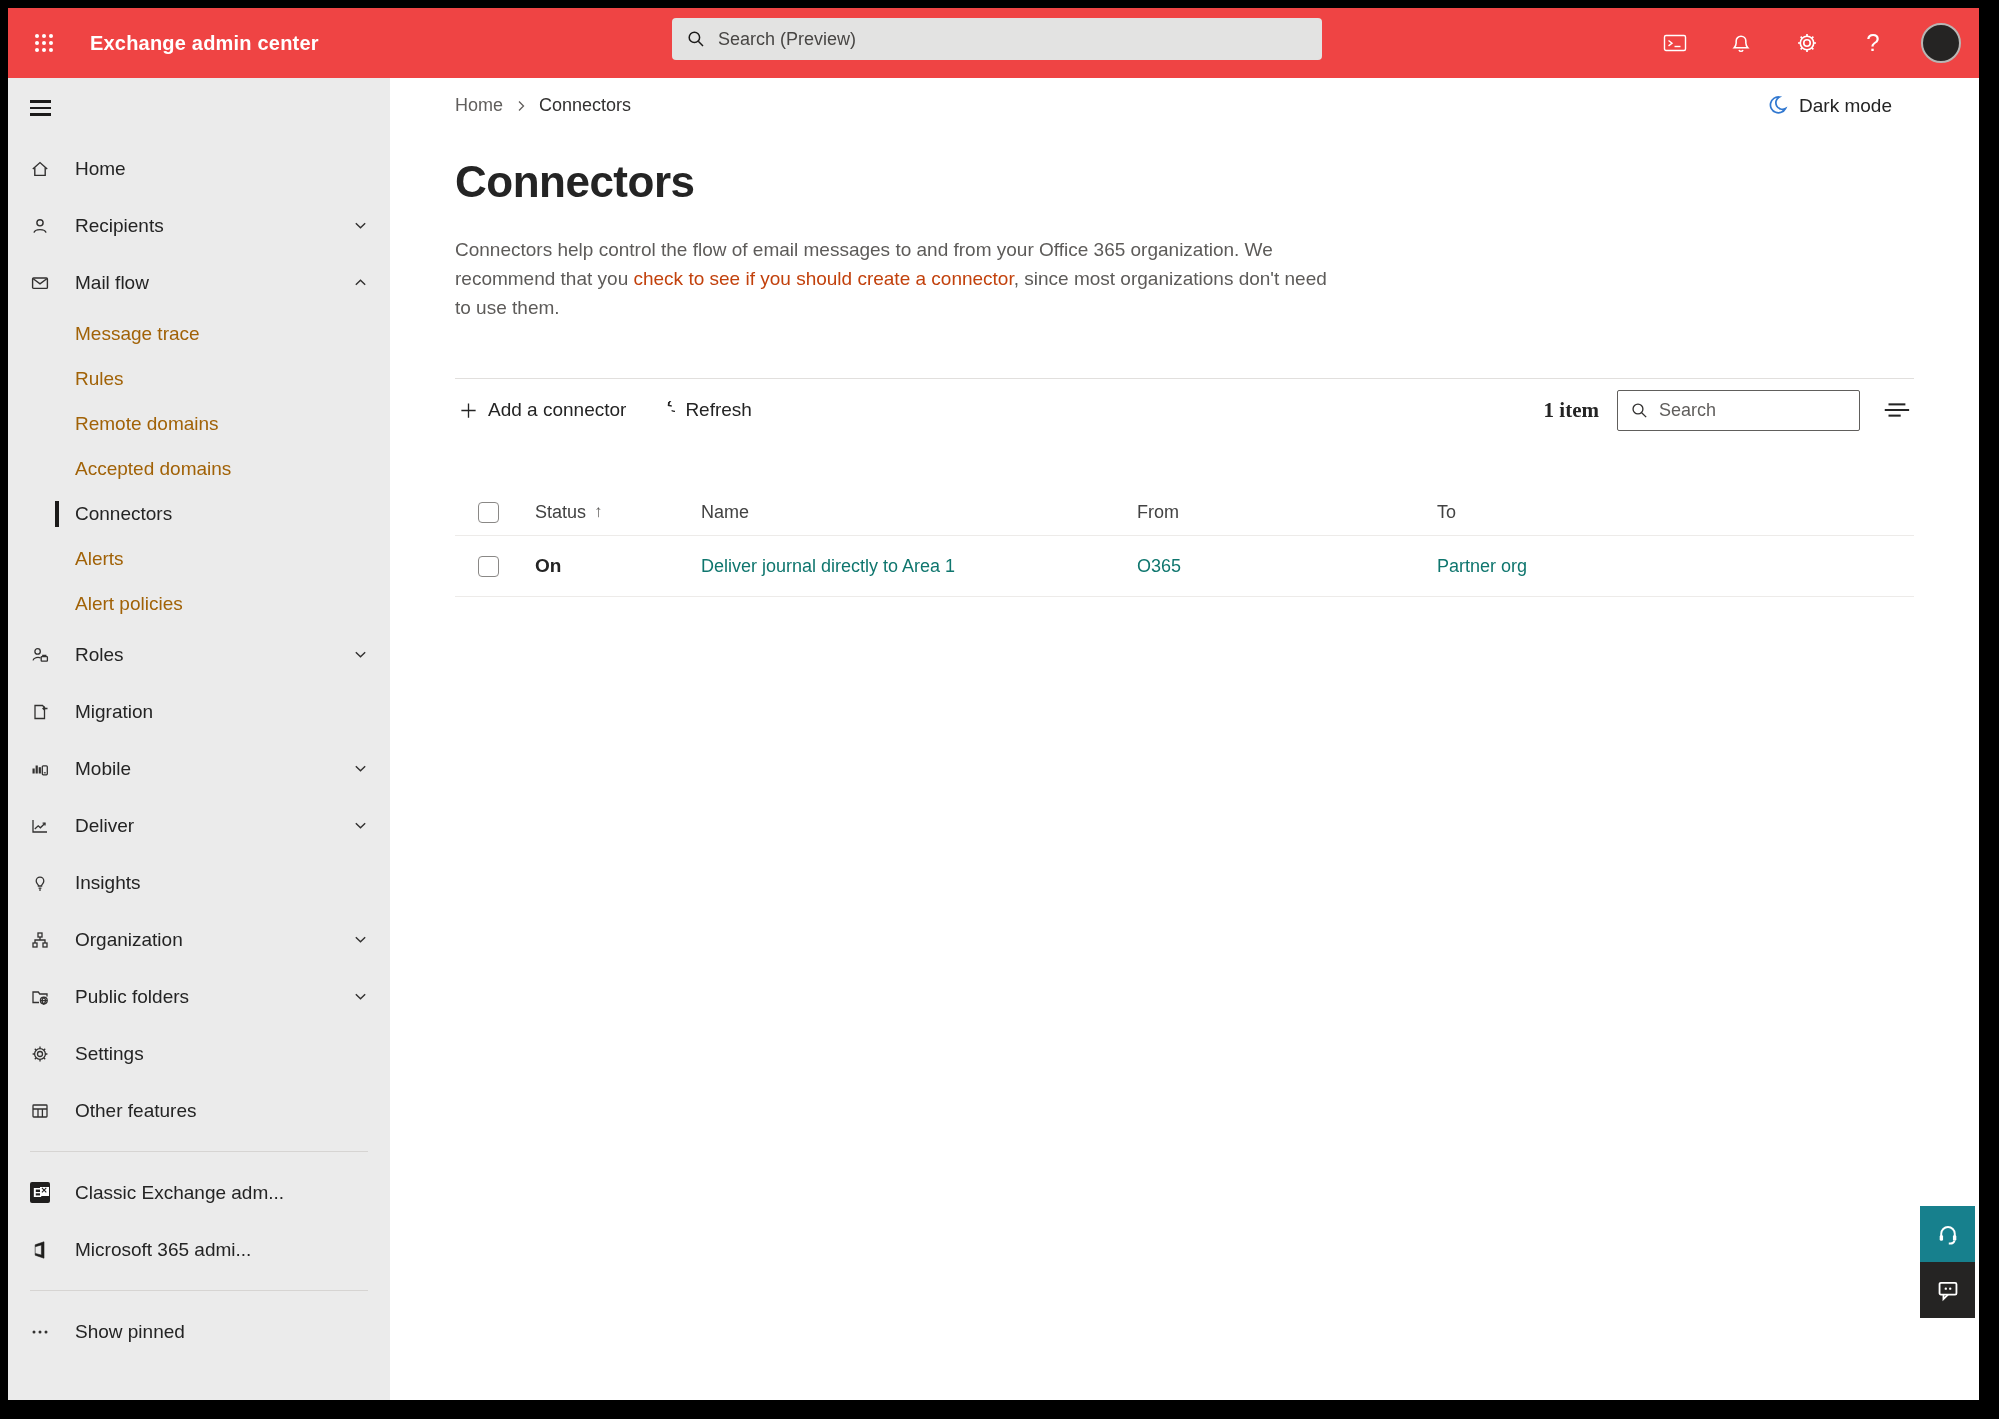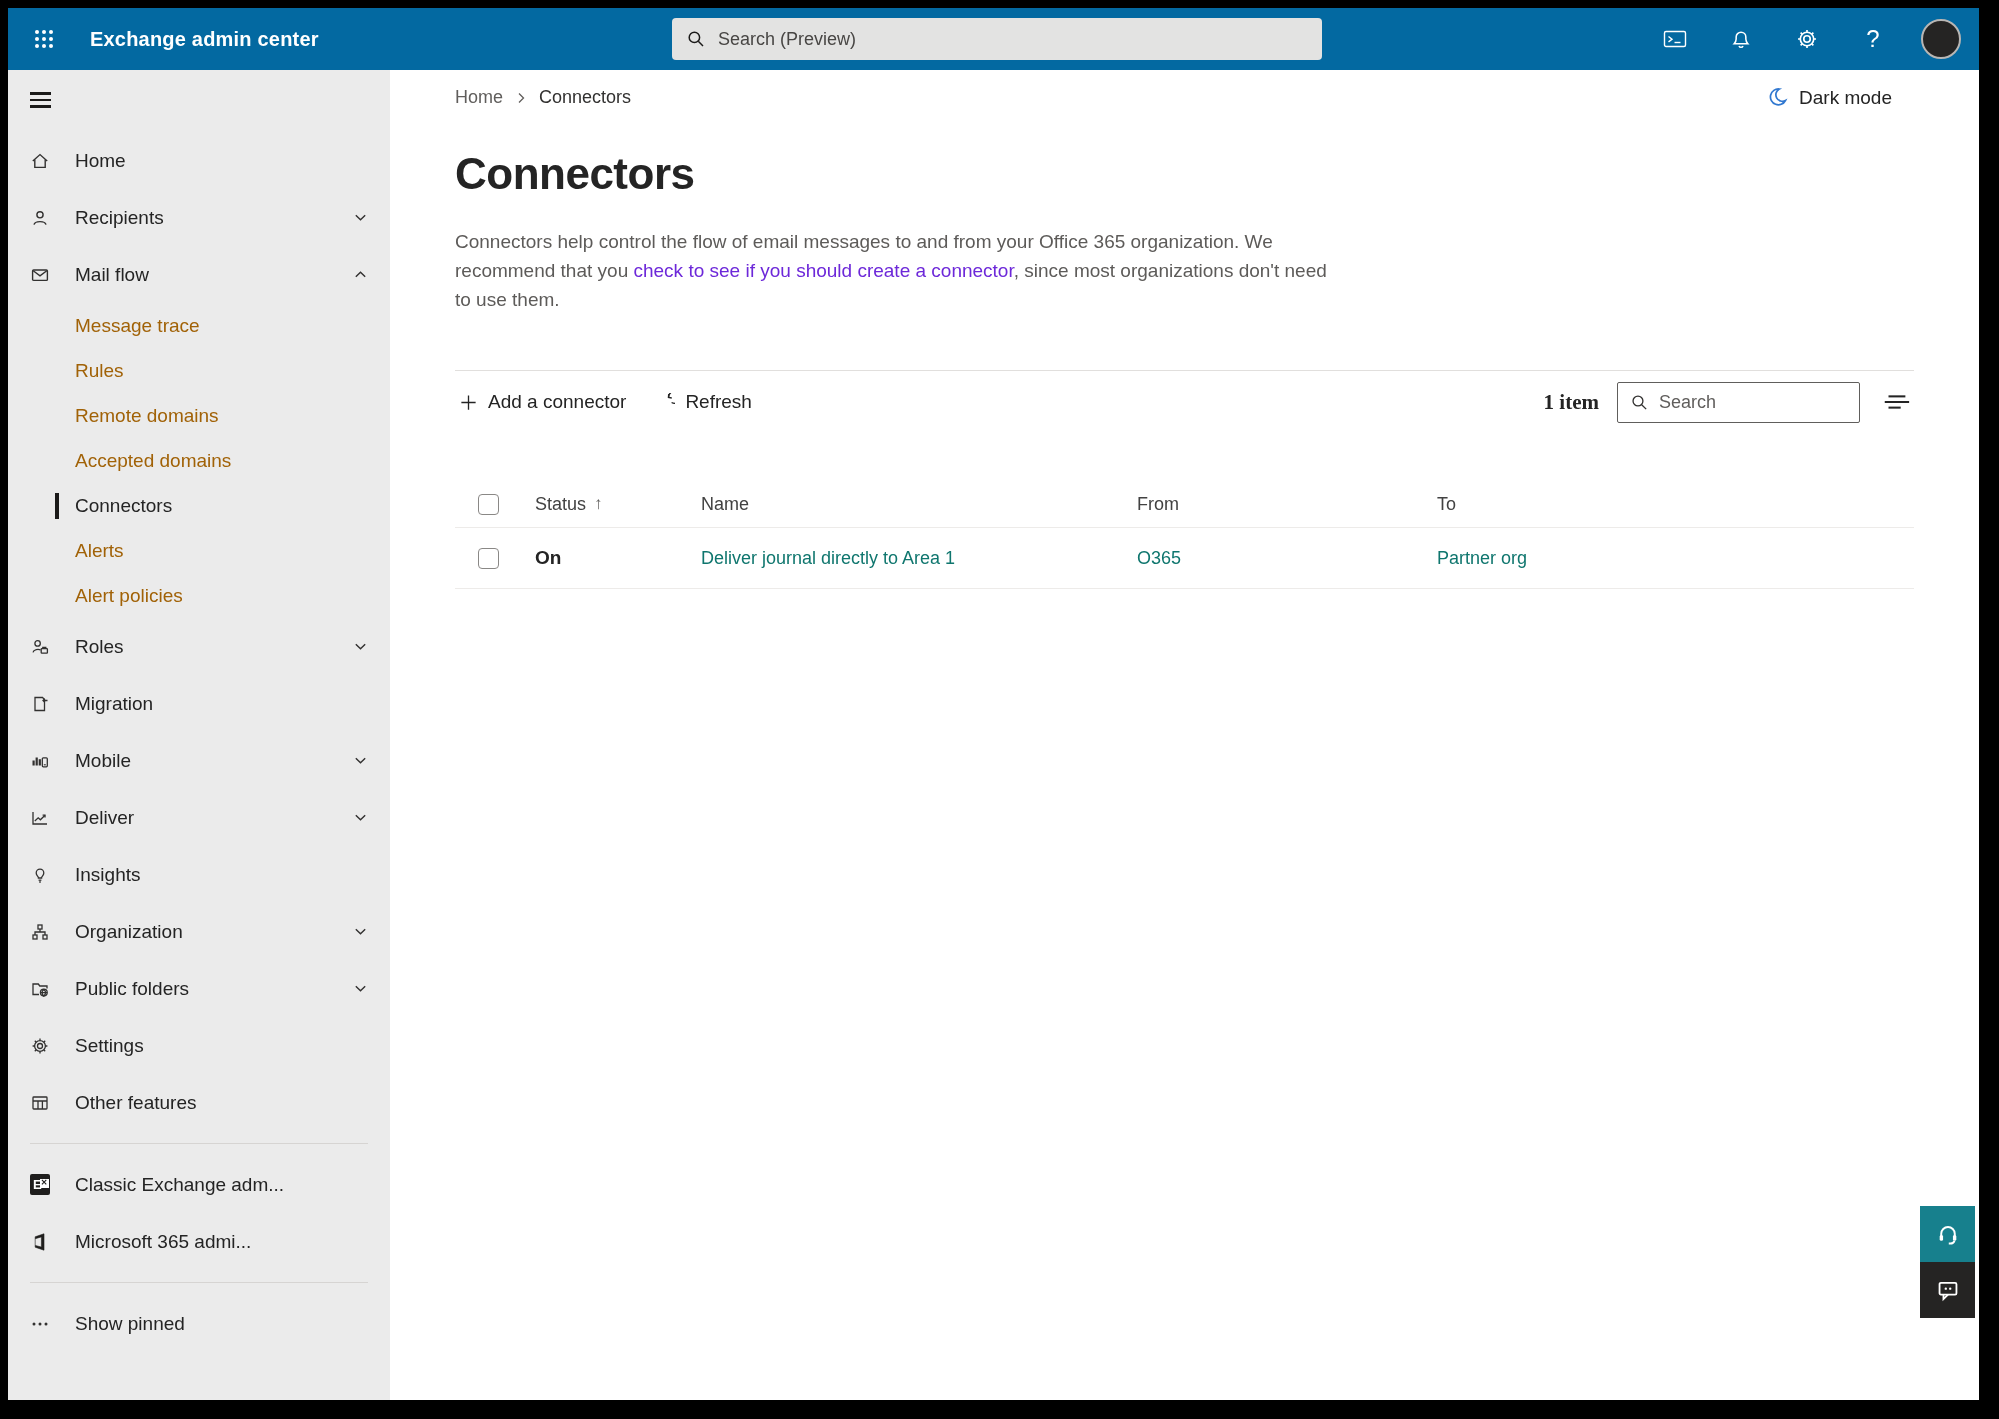--- a/index.html
+++ b/index.html
@@ -10,21 +10,21 @@
     position:relative;
     overflow:hidden;
   }
   .frame {
     position:absolute; left:8px; top:8px; width:1971px; height:1392px;
     display:flex; flex-direction:column; background:#fff;
   }
 
   
   .topbar {
-    height:62px; background:#0369a1; color:#fff;
+    height:70px; background:#ef4444; color:#fff;
     display:flex; align-items:center; flex:none; position:relative;
   }
   .waffle { width:44px; height:44px; margin-left:14px; display:flex; align-items:center; justify-content:center; background:none; border:none; cursor:pointer; }
   .tb-title { margin-left:24px; font-size:20px; font-weight:700; letter-spacing:.2px; color:#fff; }
   .tb-search {
     position:absolute; left:664px; top:10px; width:650px; height:42px;
     background:#e3e3e2; border-radius:4px; display:flex; align-items:center; padding:0 14px;
   }
   .tb-search svg { flex:none; margin-right:12px; }
   .tb-search input {
@@ -68,21 +68,21 @@
   main { flex:1; background:#fff; position:relative; padding:0 65px; min-width:0; }
   .main-top { display:flex; align-items:center; padding-top:16px; }
   .crumbs { display:flex; align-items:center; gap:12px; font-size:18px; }
   .crumb-home { color:#605e5c; cursor:pointer; }
   .crumb-cur { color:#323130; }
   .darkmode { margin-left:auto; display:flex; align-items:center; gap:10px; cursor:pointer; padding-right:22px;justify-content:center; }
   .darkmode-label { font-size:19px; color:#242424; }
 
   .page-title { margin-top:40px; font-size:44px; font-weight:700; color:#242424; letter-spacing:-.5px; }
   .desc { margin-top:28px; max-width:880px; font-size:19px; line-height:29px; color:#5d5b59; }
-  .desc-link { color:#6d28d9; cursor:pointer; }
+  .desc-link { color:#c2410c; cursor:pointer; }
   .rule { border:none; border-top:1px solid #e1dfdd; margin-top:56px; }
 
   .toolbar { display:flex; align-items:center; height:62px; }
   .tb-left { display:flex; align-items:center; gap:22px; }
   .cmd-btn { display:flex; align-items:center; gap:10px; background:none; border:none; cursor:pointer; font-size:19px; color:#242424; font-family:"Liberation Sans", sans-serif; padding:6px 4px; }
   .tb-right { margin-left:auto; display:flex; align-items:center; gap:18px; }
   .count { font-family:"Liberation Serif", serif; font-weight:700; font-size:21px; color:#242424; }
   .list-search { width:243px; height:41px; border:1px solid #605e5c; border-radius:2px; background:#fff; display:flex; align-items:center; padding:0 12px; }
   .list-search svg { flex:none; margin-right:10px; }
   .list-search input { border:none; outline:none; width:100%; font-size:18px; color:#323130; font-family:"Liberation Sans", sans-serif; background:transparent; }

